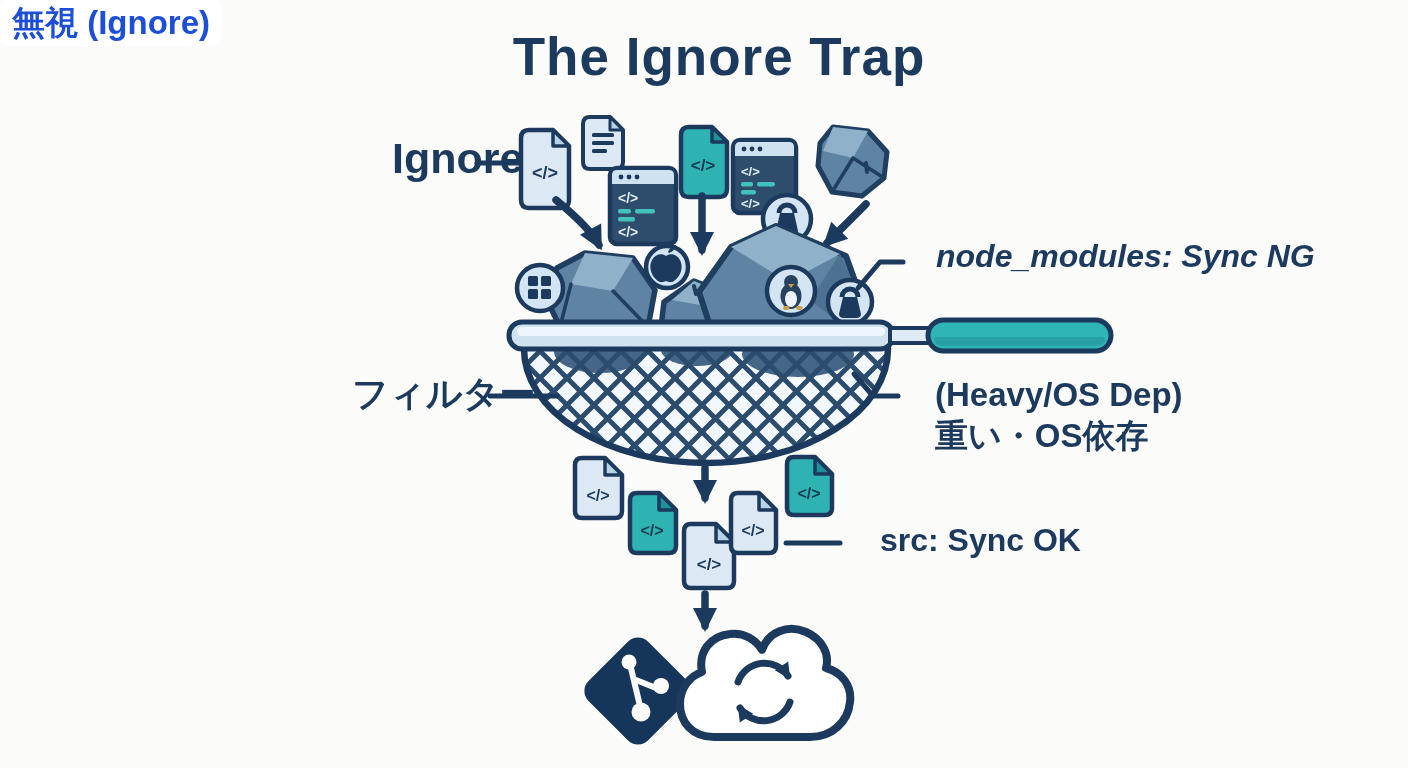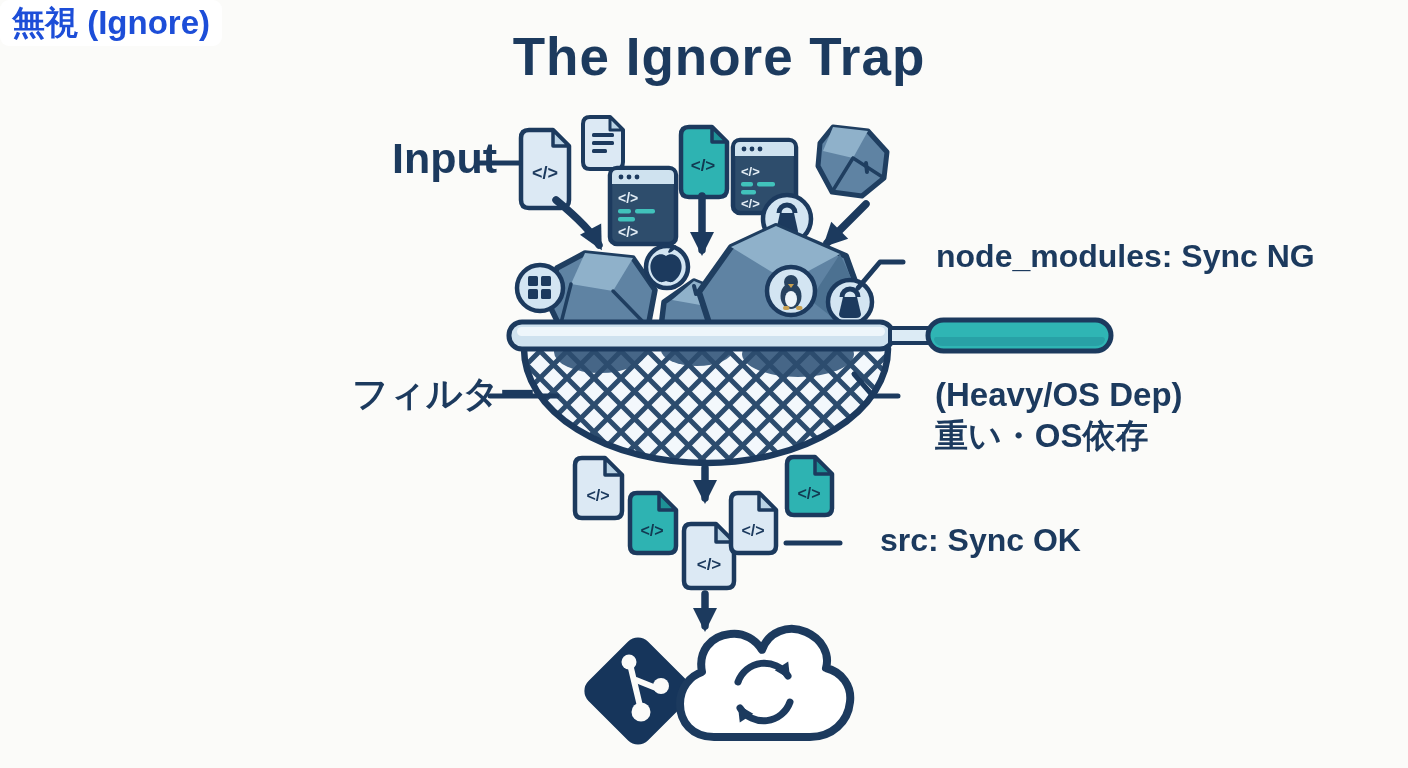--- a/index.html
+++ b/index.html
@@ -9,21 +9,21 @@
     font-family:"Liberation Sans","DejaVu Sans",sans-serif;
   }
   #canvas{position:relative;width:1408px;height:768px;}
   #gfx{position:absolute;left:0;top:0;}
   .lbl{
     position:absolute;color:#1c3a5e;font-weight:bold;white-space:nowrap;margin-left:30px;
     -webkit-font-smoothing:antialiased;
   }
   .title{left:0;right:0;top:26px;text-align:center;font-size:53px;letter-spacing:1px;}
   .input-lbl{left:362px;top:134px;font-size:43px;}
-  .node-lbl{left:906px;top:238px;font-size:32px;}
+  .node-lbl{left:906px;top:238px;font-size:32px;font-style:italic;}
   .filter-lbl{left:322px;top:370px;font-size:36px;font-family:Liberation Mono, monospace;}
   .heavy-lbl{left:905px;top:374px;font-size:33px;line-height:41px;}
   .src-lbl{left:850px;top:522px;font-size:32px;}
   .ignore-lbl{
     left:593px;top:378px;width:222px;height:46px;
     background:#ffffff;border-radius:9px;
     display:flex;align-items:center;justify-content:center;
     font-size:33px;font-weight:bold;color:#1d4ed8;white-space:nowrap;
   }
 </style>
@@ -232,21 +232,21 @@
              C 848 722 832 737 810 737
              Z" fill="#ffffff" stroke="#1c3a5e" stroke-width="8" stroke-linejoin="round"></path>
     <path d="M 738 682 A 28 28 0 0 1 790 678" fill="none" stroke="#ffffff" stroke-width="17" stroke-linecap="round"></path>
     <path d="M 790 702 A 28 28 0 0 1 738 706" fill="none" stroke="#ffffff" stroke-width="17" stroke-linecap="round"></path>
     <path d="M 738 682 A 28 28 0 0 1 788 676" fill="none" stroke="#1c3a5e" stroke-width="7" stroke-linecap="round" marker-end="url(#ah2)"></path>
     <path d="M 790 702 A 28 28 0 0 1 740 708" fill="none" stroke="#1c3a5e" stroke-width="7" stroke-linecap="round" marker-end="url(#ah2)"></path>
   </g>
 </svg>
 
 <div class="lbl title">The Ignore Trap</div>
-<div class="lbl input-lbl">Input</div>
+<div class="lbl input-lbl">Ignore</div>
 <div class="lbl node-lbl">node_modules: Sync NG</div>
 <div class="lbl filter-lbl">フィルター</div>
 <div class="ignore-lbl">無視 (Ignore)</div>
 <div class="lbl heavy-lbl">
   <div>(Heavy/OS Dep)</div>
   <div>重い・OS依存</div>
 </div>
 <div class="lbl src-lbl">src: Sync OK</div>
 
 </div>

